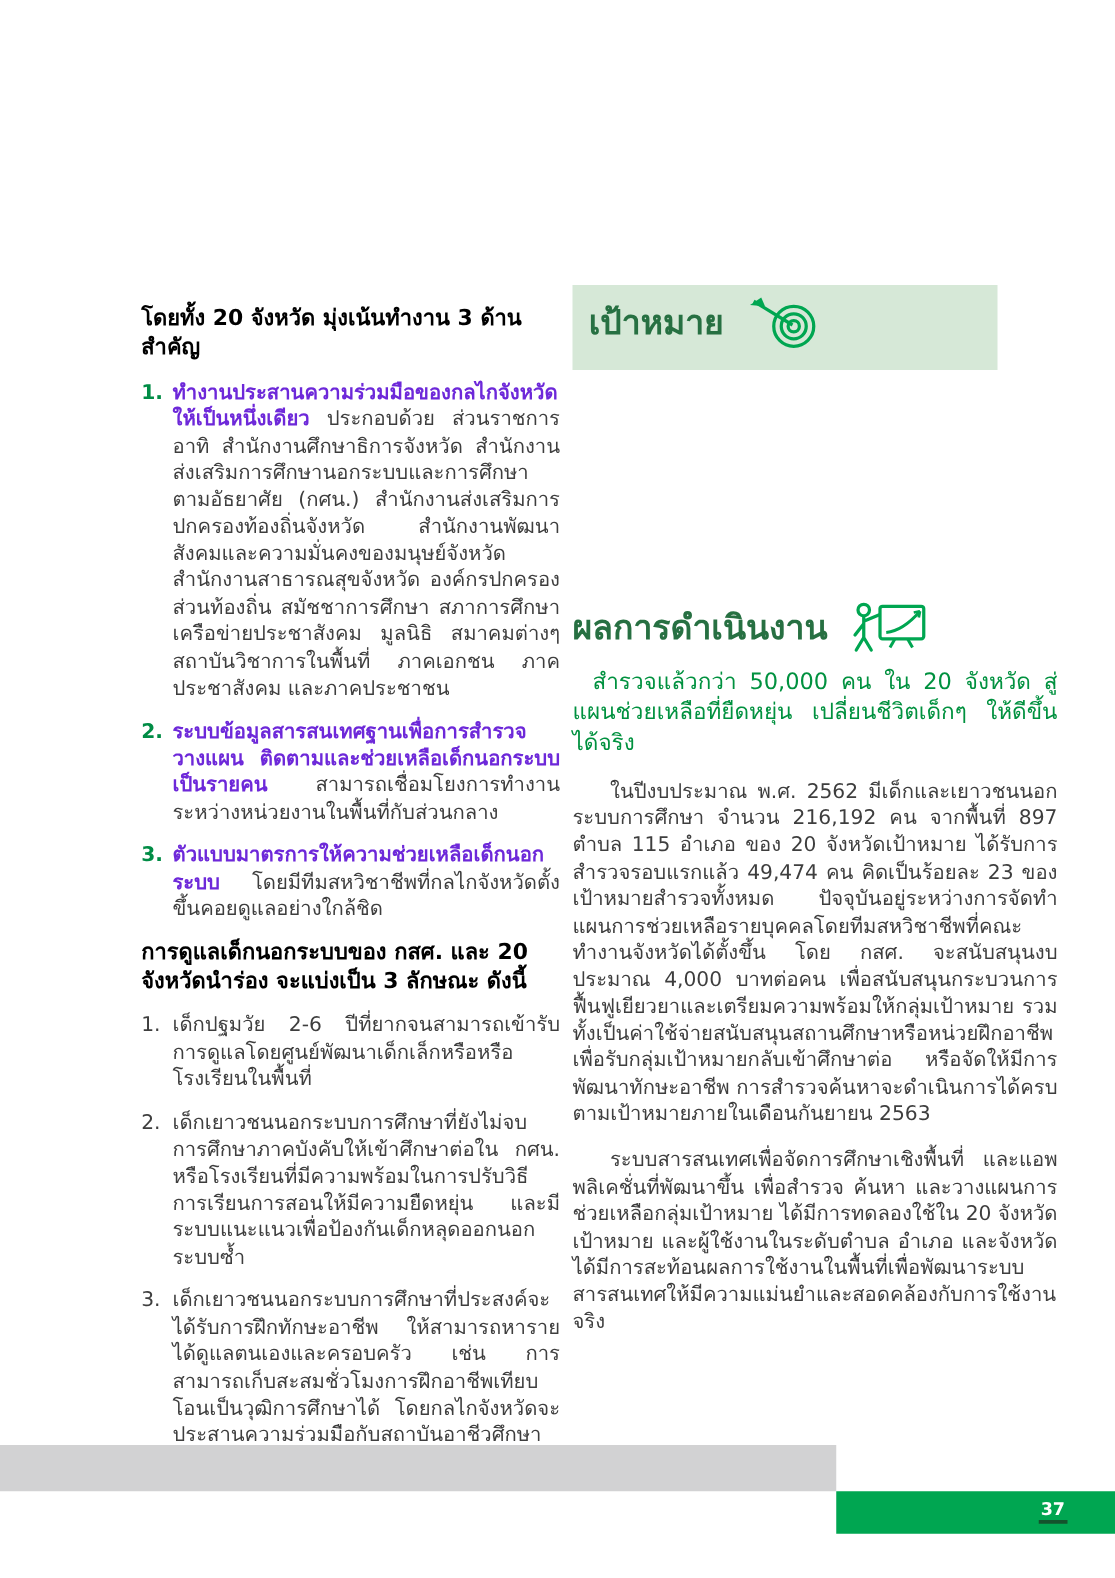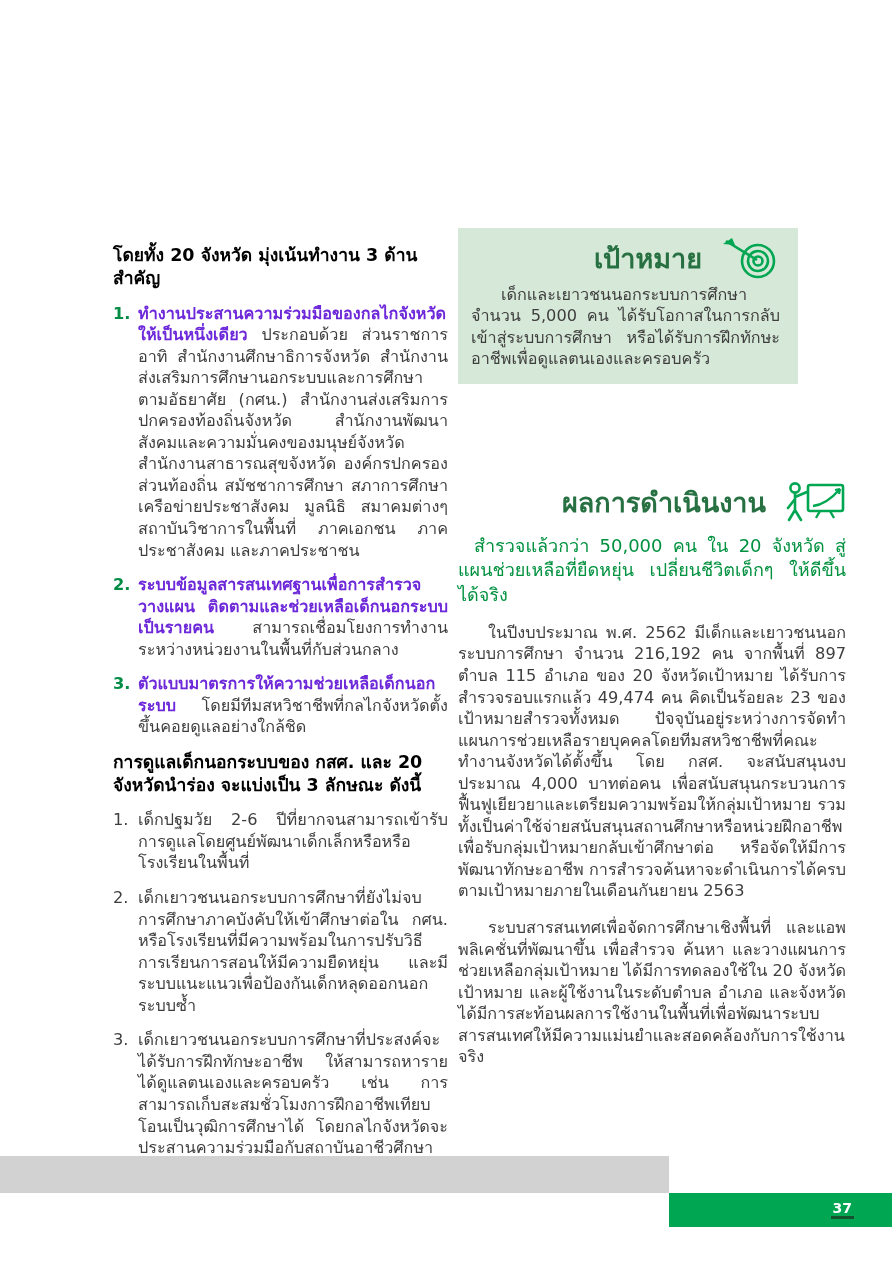--- a/index.html
+++ b/index.html
@@ -20,21 +20,21 @@
   }
   .num{position:absolute;left:0;top:0;}
   .focus-list .num{color:#008c45;font-weight:bold;}
   .care-list .num{color:#3e3e3e;font-weight:normal;}
   .lead{font-weight:bold;color:#6d28d9;}
   
   .goal-box{
     position:absolute;left:458px;top:228px;width:340px;box-sizing:border-box;
     background:#d6e8d7;padding:8px 18px 14px 13px;
   }
-  .title-row{display:flex;align-items:center;gap:20px;justify-content:flex-end;}
+  .title-row{display:flex;align-items:center;gap:20px;}
   .big-title{font-size:27px;font-weight:bold;color:#277042;margin:0;line-height:1.4;}
   .goal-text{
     font-size:16.2px;line-height:1.32;color:#3e3e3e;text-align:justify;
     text-indent:30px;margin:2px 0 0 0;
   }
   
   .results{position:absolute;left:458px;top:480px;width:388px;}
   .subhead{
     color:#00913f;font-weight:normal;font-size:18px;line-height:1.35;
     text-indent:16px;text-align:justify;margin:8px 0 0 0;
@@ -97,21 +97,20 @@
       <span class="icon">
         <svg width="58" height="46" viewBox="0 0 58 46" fill="none" xmlns="http://www.w3.org/2000/svg">
           <circle cx="36" cy="25" r="16" stroke="#00a651" stroke-width="2.6"></circle>
           <circle cx="36" cy="25" r="10" stroke="#00a651" stroke-width="2.6"></circle>
           <circle cx="36" cy="25" r="4.5" stroke="#00a651" stroke-width="2.6"></circle>
           <line x1="4" y1="5" x2="35" y2="24" stroke="#00a651" stroke-width="2.6"></line>
           <path d="M1 8 L10 2 L13 9 Z" fill="#00a651"></path>
         </svg>
       </span>
     </div>
-    <p class="goal-text">เด็กและเยาวชนนอกระบบการศึกษา จำนวน 5,000 คน ได้รับโอกาสในการกลับเข้าสู่ระบบการศึกษา หรือได้รับการฝึกทักษะอาชีพเพื่อดูแลตนเองและครอบครัว</p>
   </div>
 
   <div class="results">
     <div class="title-row">
       <p class="big-title">ผลการดำเนินงาน</p>
       <span class="icon">
         <svg width="60" height="46" viewBox="0 0 60 46" fill="none" xmlns="http://www.w3.org/2000/svg">
           <rect x="22" y="5" width="35" height="26" rx="2" stroke="#00a651" stroke-width="2.6"></rect>
           <path d="M27 26 C37 25 47 17 54 9" stroke="#00a651" stroke-width="2.4"></path>
           <path d="M54 9 L49 10 M54 9 L53 14" stroke="#00a651" stroke-width="2.2"></path>

